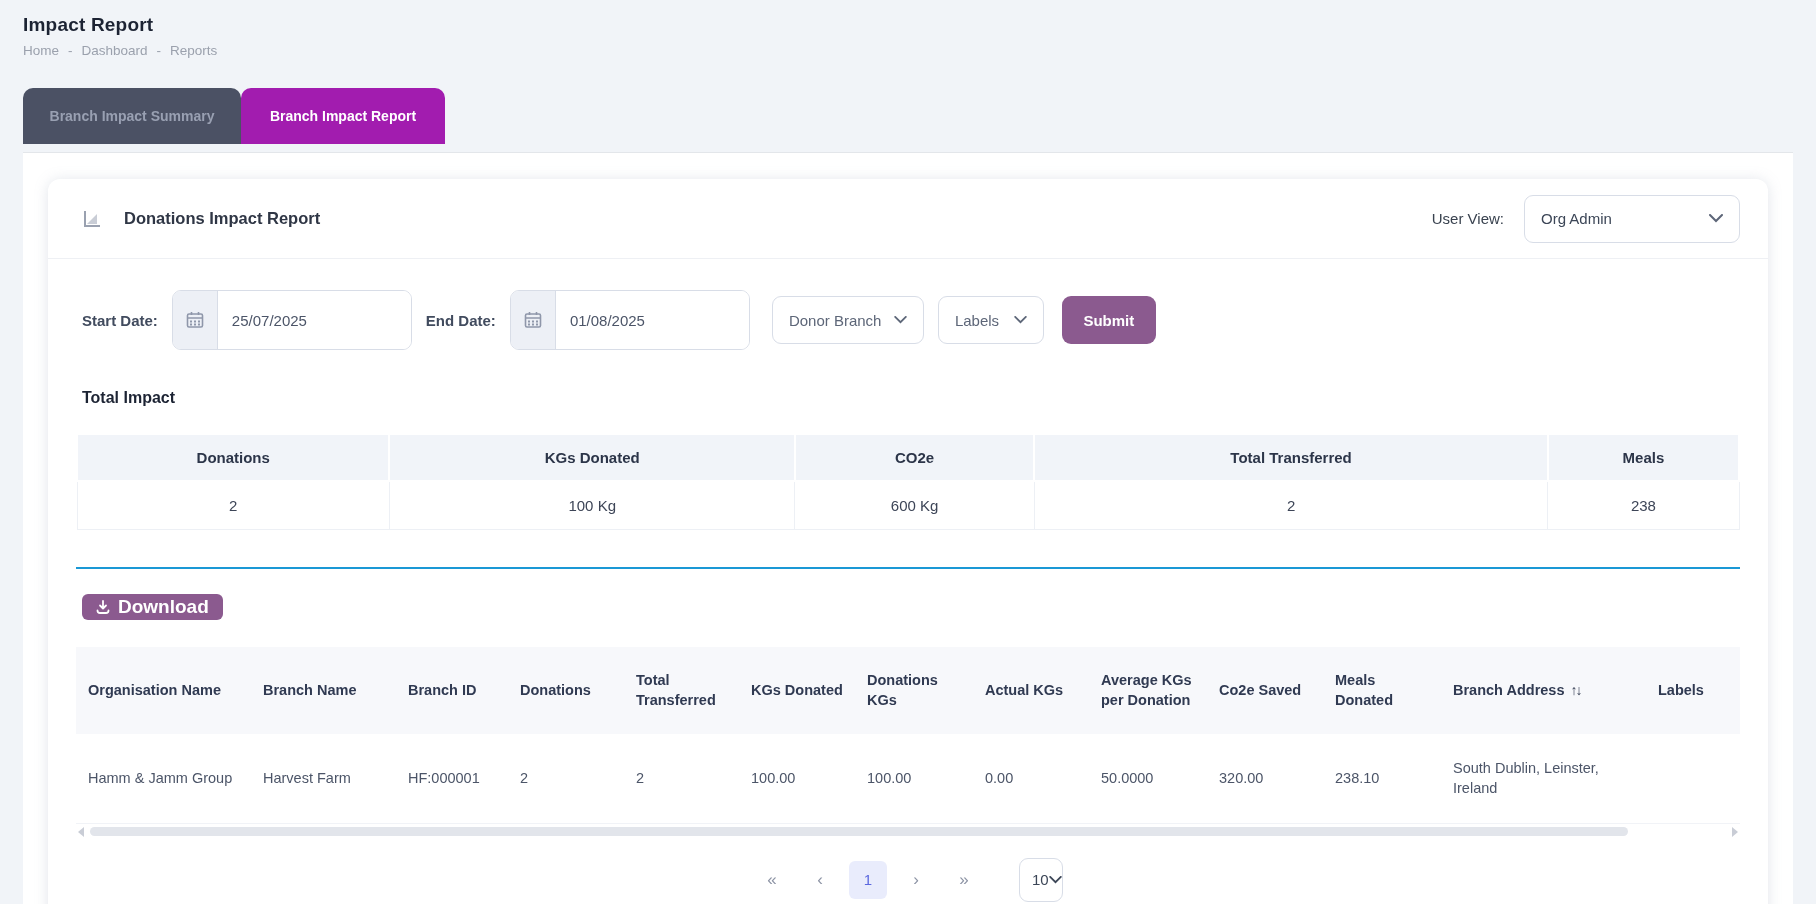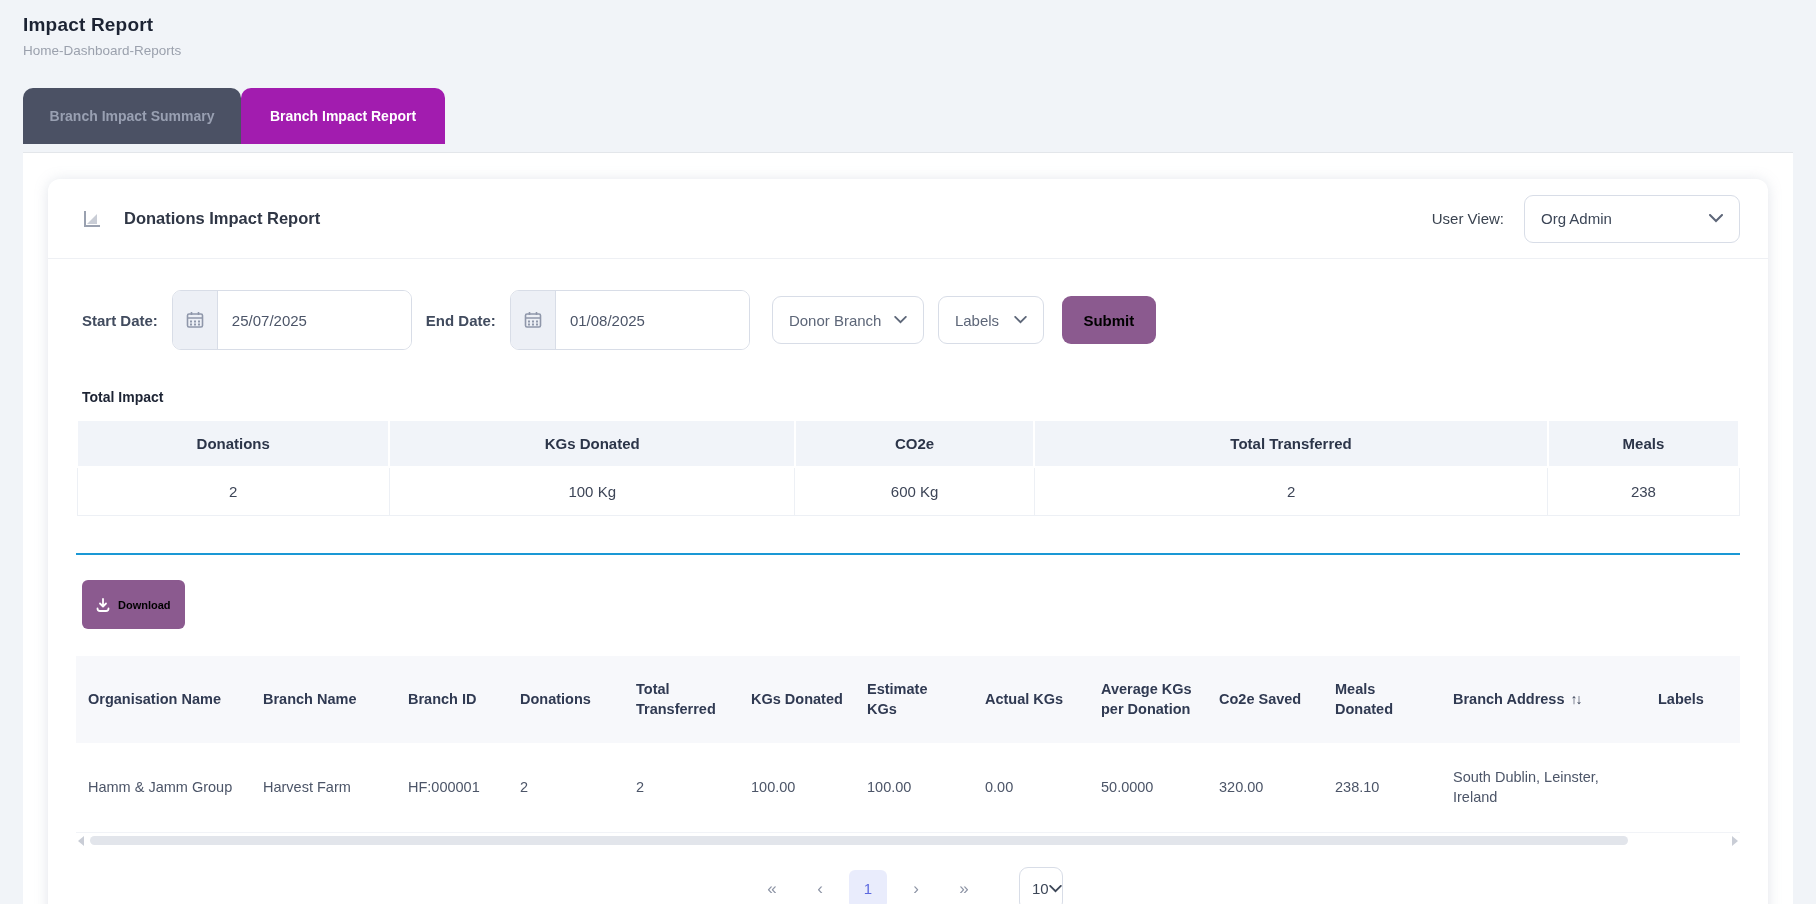--- a/index.html
+++ b/index.html
@@ -2,21 +2,21 @@
 <html><head>
 <meta charset="utf-8">
 <style>
   * { margin:0; padding:0; box-sizing:border-box; }
   html,body { width:1816px; height:904px; overflow:hidden;
     font-family:"Liberation Sans", sans-serif; background:#f1f4f8; color:#1c2333; }
 
   
   .page-header { padding:14px 0 0 23px; }
   .page-title { font-size:19px; font-weight:bold; color:#1c2333; letter-spacing:.2px; }
-  .breadcrumb { margin-top:7px; font-size:13.5px; color:#9ba1ad; display:flex; align-items:flex-end; }
+  .breadcrumb { margin-top:7px; font-size:13.5px; color:#9ba1ad; display:flex; gap:9px; align-items:flex-end; }
   .breadcrumb .sep { color:#9ba1ad; }
 
   
   .tabbar { margin:30px 0 8px 23px; display:flex; align-items:flex-end; height:56px; }
   .tab { height:56px; display:flex; align-items:center; justify-content:center;
     font-size:14px; font-weight:bold; border-radius:10px 10px 0 0; cursor:pointer; }
   .tab.inactive { background:#4b5164; color:#99a0b2; width:218px; }
   .tab.active   { background:#a21caf; color:#ffffff; width:204px; }
 
   
@@ -42,38 +42,38 @@
   .filters { display:flex; align-items:center; gap:14px; padding:31px 28px 33px 34px; }
   .filter-label { font-size:15px; color:#414b5e; font-weight:bold; white-space:nowrap; }
   .date-group { display:flex; align-items:stretch; border:1px solid #d8dde7; border-radius:9px;
     overflow:hidden; height:60px; width:240px; background:#fff; }
   .cal-seg { width:45px; background:#edf0f6; display:flex; align-items:center; justify-content:center;
     border-right:1px solid #d8dde7; }
   .date-group input { border:none; outline:none; flex:1; padding:0 14px; font-size:15px;
     color:#4c5568; font-family:"Liberation Sans", sans-serif; background:#fff; min-width:0; }
   .sel-donor { width:152px; margin-left:8px; }
   .sel-labels { width:106px; }
-  .btn { border:none; border-radius:9px; background:#8b5a8f; color:#000000; font-weight:bold;
+  .btn { border:none; border-radius:9px; background:#8b5a8f; color:#ffffff; font-weight:bold;
     font-family:"Liberation Sans", sans-serif; cursor:pointer; }
   .btn-submit { height:48px; width:94px; font-size:15px; margin-left:4px; }
 
   
   .section { padding:0 28px 0 28px; }
-  .section-heading { font-size:14px; font-weight:bold; color:#1c2333; margin:6px 0 16px 6px; }
+  .section-heading { font-size:16px; font-weight:bold; color:#1c2333; margin:6px 0 28px 6px; }
 
   table.summary { width:100%; border-collapse:collapse; table-layout:fixed; }
   table.summary th { background:#f1f4f9; color:#2c3549; font-size:15px; font-weight:bold;
     padding:14px 10px; text-align:center; border:2px solid #ffffff; border-top:none; }
   table.summary td { background:#fff; color:#3d4557; font-size:15px; padding:15px 10px;
     text-align:center; border:1px solid #edf0f5; border-top:none; }
   .sw1{width:18.8%;} .sw2{width:24.4%;} .sw3{width:14.4%;} .sw4{width:30.9%;} .sw5{width:11.5%;}
 
   .blue-divider { height:2px; background:#1a98d5; margin:37px 0 0 0; }
 
-  .btn-download { margin:25px 0 0 6px; height:49px; padding:0 14px; font-size:11px;
+  .btn-download { margin:25px 0 0 6px; height:26px; padding:0 14px; font-size:19px;
     display:inline-flex; align-items:center; gap:8px; border-radius:6px; }
 
   
   .table-wrap { margin-top:27px; width:100%; overflow:hidden; }
   table.report { border-collapse:collapse; table-layout:fixed; width:1720px; }
   table.report th { background:#f7f8fb; color:#303a52; font-size:14.5px; font-weight:bold;
     text-align:left; padding:24px 12px; vertical-align:middle; line-height:1.35; }
   table.report td { color:#4c5568; font-size:14.5px; padding:24px 12px; text-align:left;
     vertical-align:middle; line-height:1.4; border-bottom:1px solid #f1f3f7; background:#fff; }
   .sort-icon { font-size:14px; color:#3a4358; margin-left:6px; letter-spacing:-2px; cursor:pointer; }
@@ -249,21 +249,21 @@
       <div class="table-wrap">
         <table class="report">
           <thead>
             <tr>
               <th class="cw1">Organisation Name</th>
               <th class="cw2">Branch Name</th>
               <th class="cw3">Branch ID</th>
               <th class="cw4">Donations</th>
               <th class="cw5">Total Transferred</th>
               <th class="cw6">KGs Donated</th>
-              <th class="cw7">Estimate KGs</th>
+              <th class="cw7">Donations KGs</th>
               <th class="cw8">Actual KGs</th>
               <th class="cw9">Average KGs per Donation</th>
               <th class="cw10">Co2e Saved</th>
               <th class="cw11">Meals Donated</th>
               <th class="cw12">
                 <span>Branch Address</span><span class="sort-icon">↑↓</span>
               </th>
               <th class="cw13">Labels</th>
             </tr>
           </thead>

